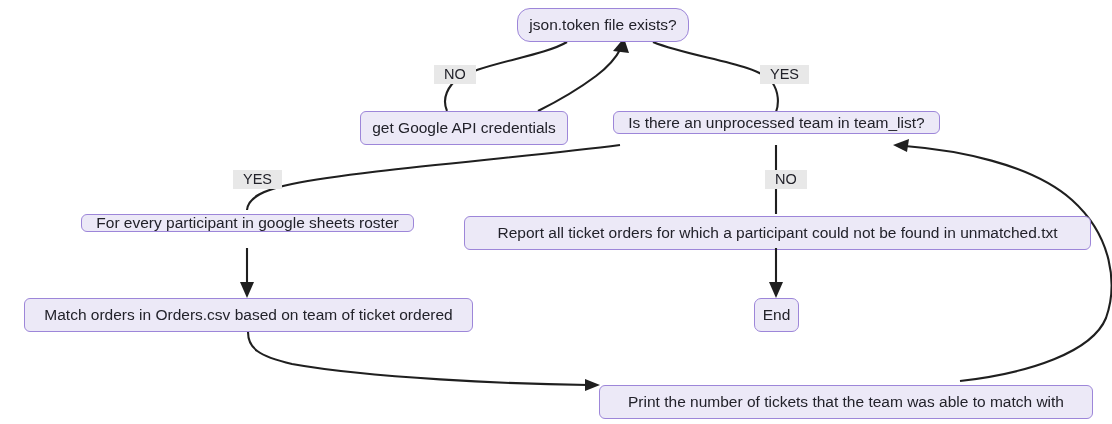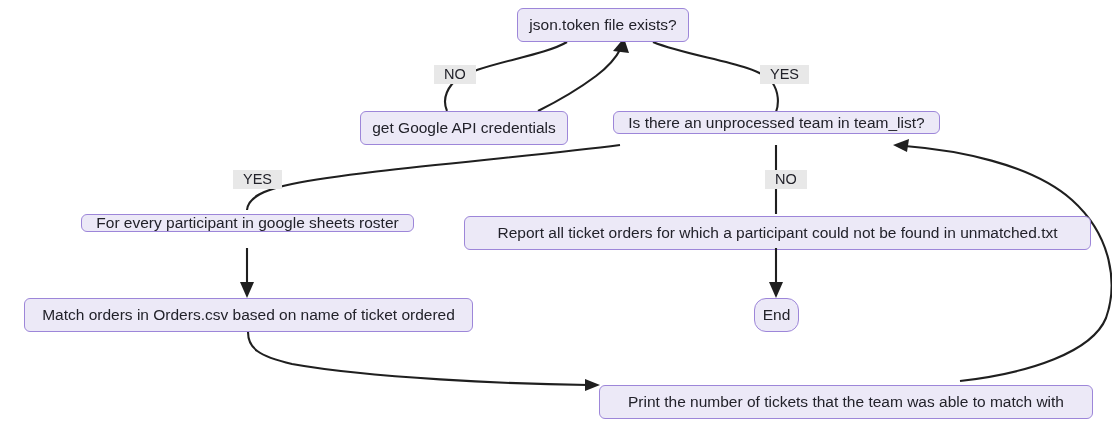--- a/index.html
+++ b/index.html
@@ -58,21 +58,21 @@
     font-size: 15.5px;
     line-height: 1;
     display: flex;
     align-items: center;
     justify-content: center;
     white-space: nowrap;
     z-index: 3;
     padding: 0 11px;
   }
   .node.square {
-    border-radius: 12px;
+    border-radius: 7px;
   }
 
   
   .edge-label {
     position: absolute;
     background: #e8e8e8;
     color: #22222a;
     font-size: 14.5px;
     line-height: 1;
     padding: 2px 10px;
@@ -99,42 +99,42 @@
     <path class="edge-path" d="M 248,332 C 248,348 258,356 292,364 C 370,378 510,384 588,385"></path>
     <polygon points="600,385 585,391 585,379" fill="#1f1f1f"></polygon>
 
     <path class="edge-path" d="M 960,381 C 1030,373 1092,352 1106,318 C 1118,284 1112,236 1072,200 C 1030,163 955,150 905,146"></path>
     <polygon points="893,145 909,139 907,152" fill="#1f1f1f"></polygon>
 
     <path class="edge-path" d="M 247,248 L 247,288"></path>
     <polygon points="247,298 240,282 254,282" fill="#1f1f1f"></polygon>
   </svg>
 
-  <div class="node" style="left:517px; top:8px; width:172px; height:34px;">
+  <div class="node" style="left:517px; top:8px; width:172px; height:34px;border-radius:13px;">
     <span>json.token file exists?</span>
   </div>
 
   <div class="node" style="left:360px; top:111px; width:208px; height:34px;">
     <span>get Google API credentials</span>
   </div>
 
   <div class="node" style="left:613px; top:111px; width:327px; height:23px;">
     <span>Is there an unprocessed team in team_list?</span>
   </div>
 
   <div class="node" style="left:81px; top:214px; width:333px; height:18px;">
     <span>For every participant in google sheets roster</span>
   </div>
 
   <div class="node" style="left:464px; top:216px; width:627px; height:34px;">
     <span>Report all ticket orders for which a participant could not be found in unmatched.txt</span>
   </div>
 
   <div class="node" style="left:24px; top:298px; width:449px; height:34px;">
-    <span>Match orders in Orders.csv based on name of ticket ordered</span>
+    <span>Match orders in Orders.csv based on team of ticket ordered</span>
   </div>
 
   <div class="node square" style="left:754px; top:298px; width:45px; height:34px;">
     <span>End</span>
   </div>
 
   <div class="node" style="left:599px; top:385px; width:494px; height:34px;">
     <span>Print the number of tickets that the team was able to match with</span>
   </div>
 

